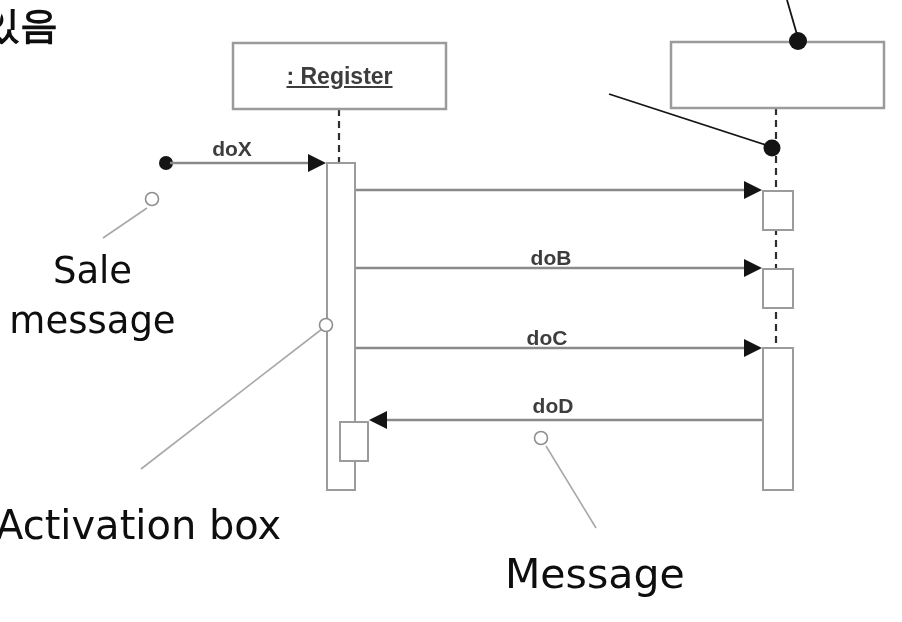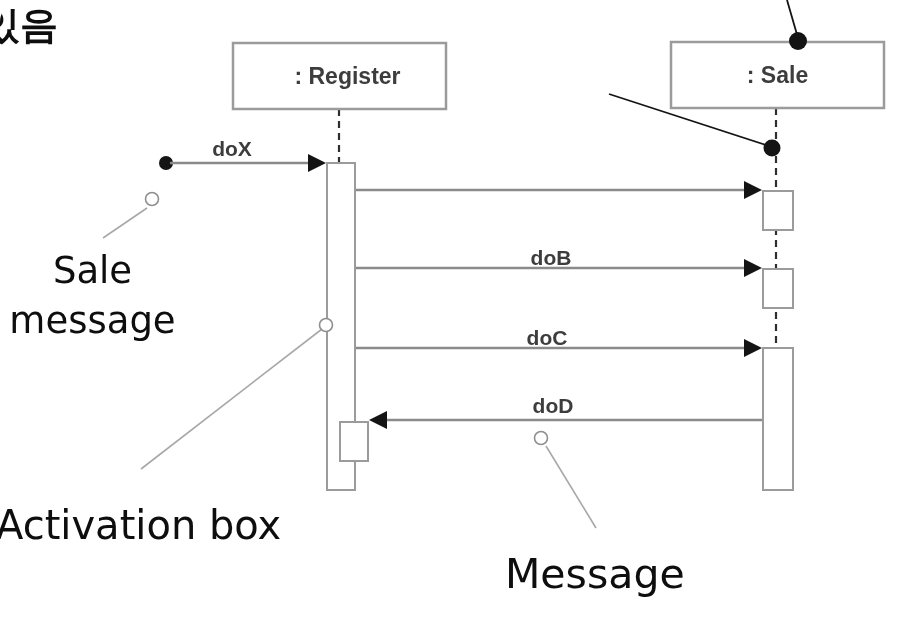--- a/index.html
+++ b/index.html
@@ -68,22 +68,21 @@
 
     <line class="ptr-gray" x1="141" y1="469" x2="322" y2="329"></line>
     <circle class="ring" cx="326" cy="325" r="6.5"></circle>
 
     <line class="ptr-gray" x1="546" y1="446" x2="596" y2="528"></line>
     <circle class="ring" cx="541" cy="438" r="6.5"></circle>
   </svg>
 
   <div class="lbl anno" style="left:-18px;top:0px;font-size:38px;font-weight:600;">있음</div>
 
-  <div class="lbl objlbl" style="left:241px;top:63px;width:213px;">: Register</div>
-  <div class="lbl objlbl" style="left:671px;top:62px;width:213px;">: Sale</div>
+  <div class="lbl objlbl" style="left:233px;top:63px;width:213px;text-decoration:underline;">: Register</div>
 
   <div class="lbl msglbl" style="left:182px;top:139px;width:100px;">doX</div>
   <div class="lbl msglbl" style="left:471px;top:248px;width:160px;">doB</div>
   <div class="lbl msglbl" style="left:467px;top:328px;width:160px;">doC</div>
   <div class="lbl msglbl" style="left:473px;top:396px;width:160px;">doD</div>
 
 
   <div class="lbl anno" style="left:-10px;top:246px;width:205px;text-align:center;font-size:37px;line-height:50px;white-space:normal;">
     <span>Sale</span><br>
     <span>message</span>

